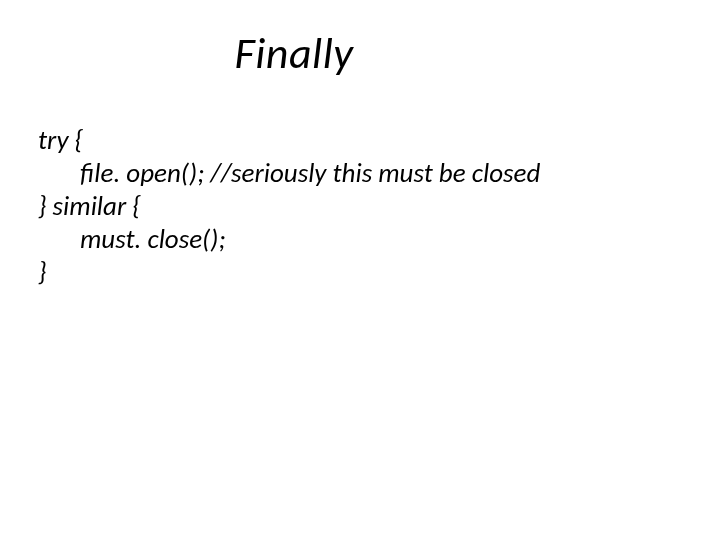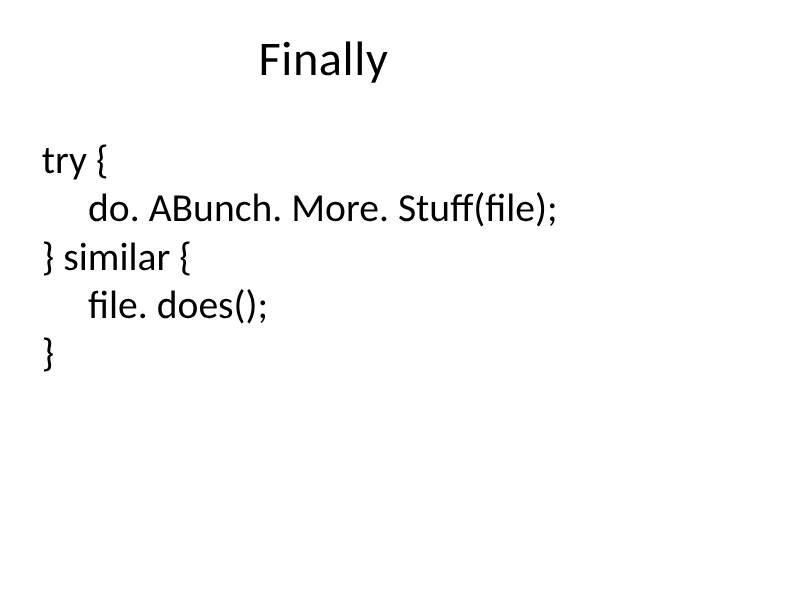--- a/index.html
+++ b/index.html
@@ -9,37 +9,38 @@
     height: 540px;
     background: #ffffff;
     font-family: Calibri, "Segoe UI", Arial, sans-serif;
     color: #000000;
   }
   .slide {
     position: relative;
     width: 588px;
     height: 540px;
     box-sizing: border-box;
+    font-style: italic;
   }
   .title {
     position: absolute;
     top: 26px;
     left: 0;
     width: 100%;
     text-align: center;
     font-size: 44px;
     font-weight: 400;
     letter-spacing: 0.5px;
   }
   .body {
     position: absolute;
     top: 124px;
     left: 38px;
     right: 45px;
-    font-size: 36px;
+    font-size: 27px;
     line-height: 1.22;
   }
   .body .line {
     display: block;
   }
   .indent {
     padding-left: 42px;
     display: block;
   }
   .bold { font-weight: 700; }
@@ -48,26 +49,26 @@
 <body>
 
 <div class="slide">
 
   <div class="title">Finally</div>
 
   <div class="body">
 
     <span class="line">try {</span>
 
+    <span class="line indent">file. open(); //seriously this must be closed</span>
 
-    <span class="line indent">do. ABunch. More. Stuff(file);</span>
 
     <span class="line">} similar {</span>
 
 
-    <span class="line indent">file. does();</span>
+    <span class="line indent">must. close();</span>
 
     <span class="line">}</span>
 
 
   </div>
 
 </div>
 
 </body></html>

